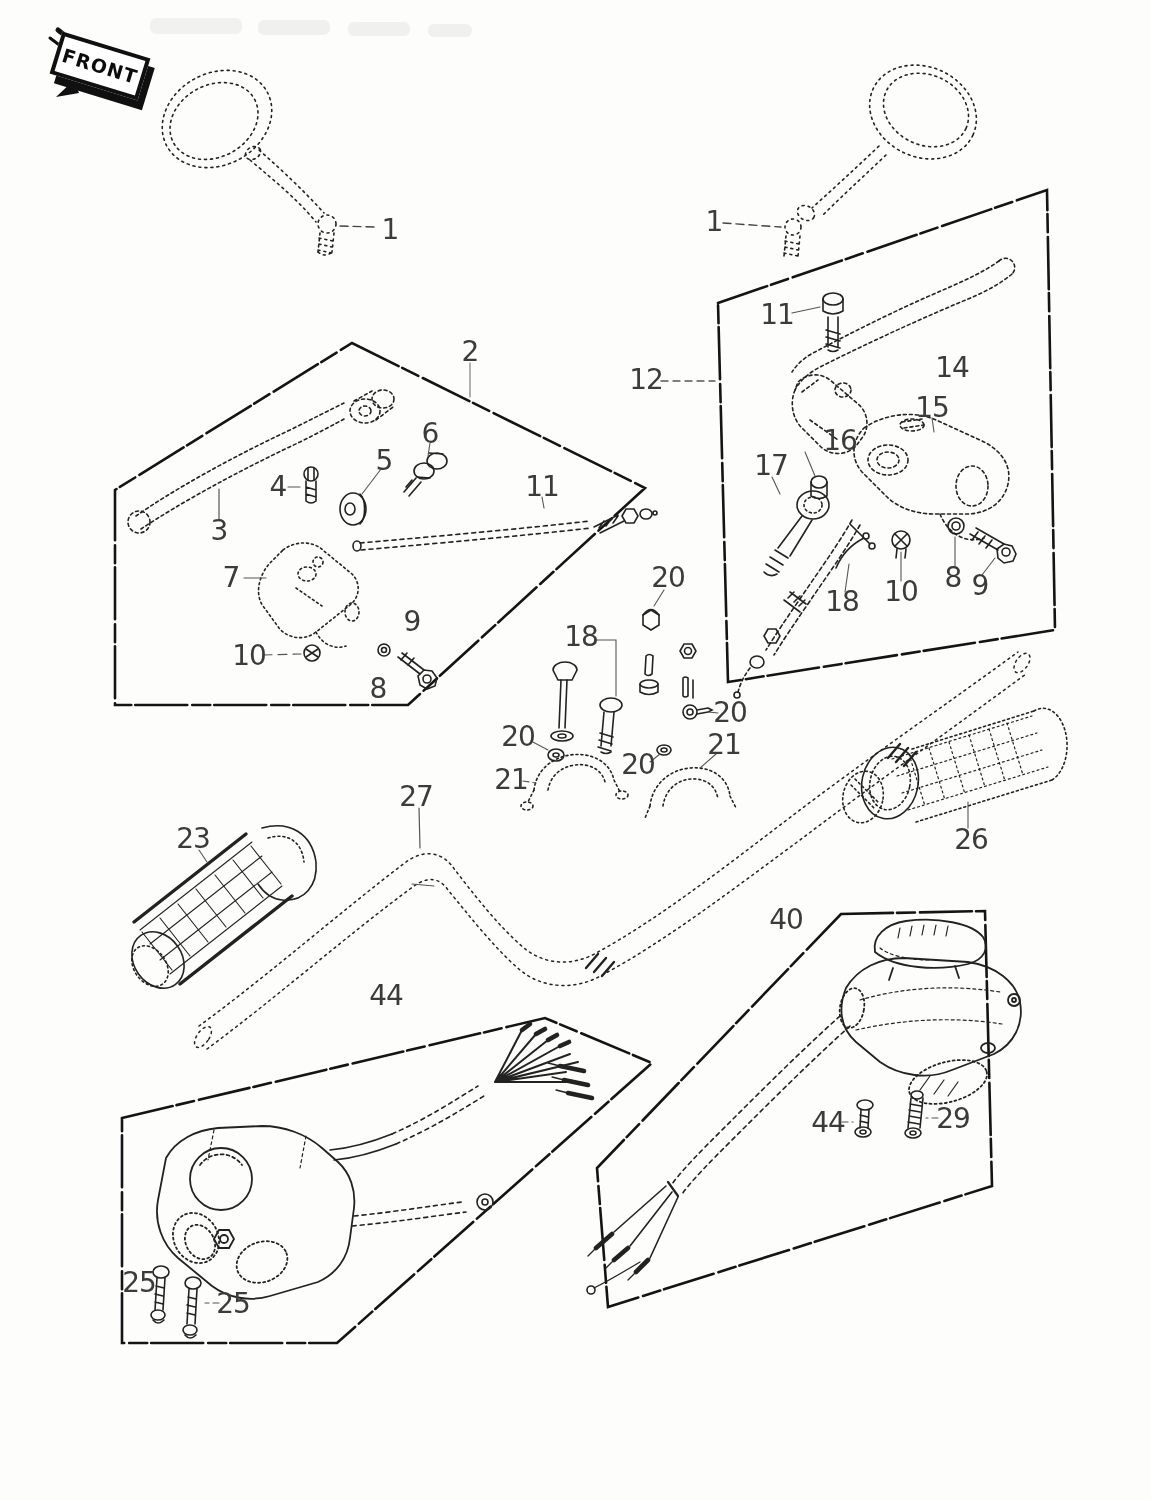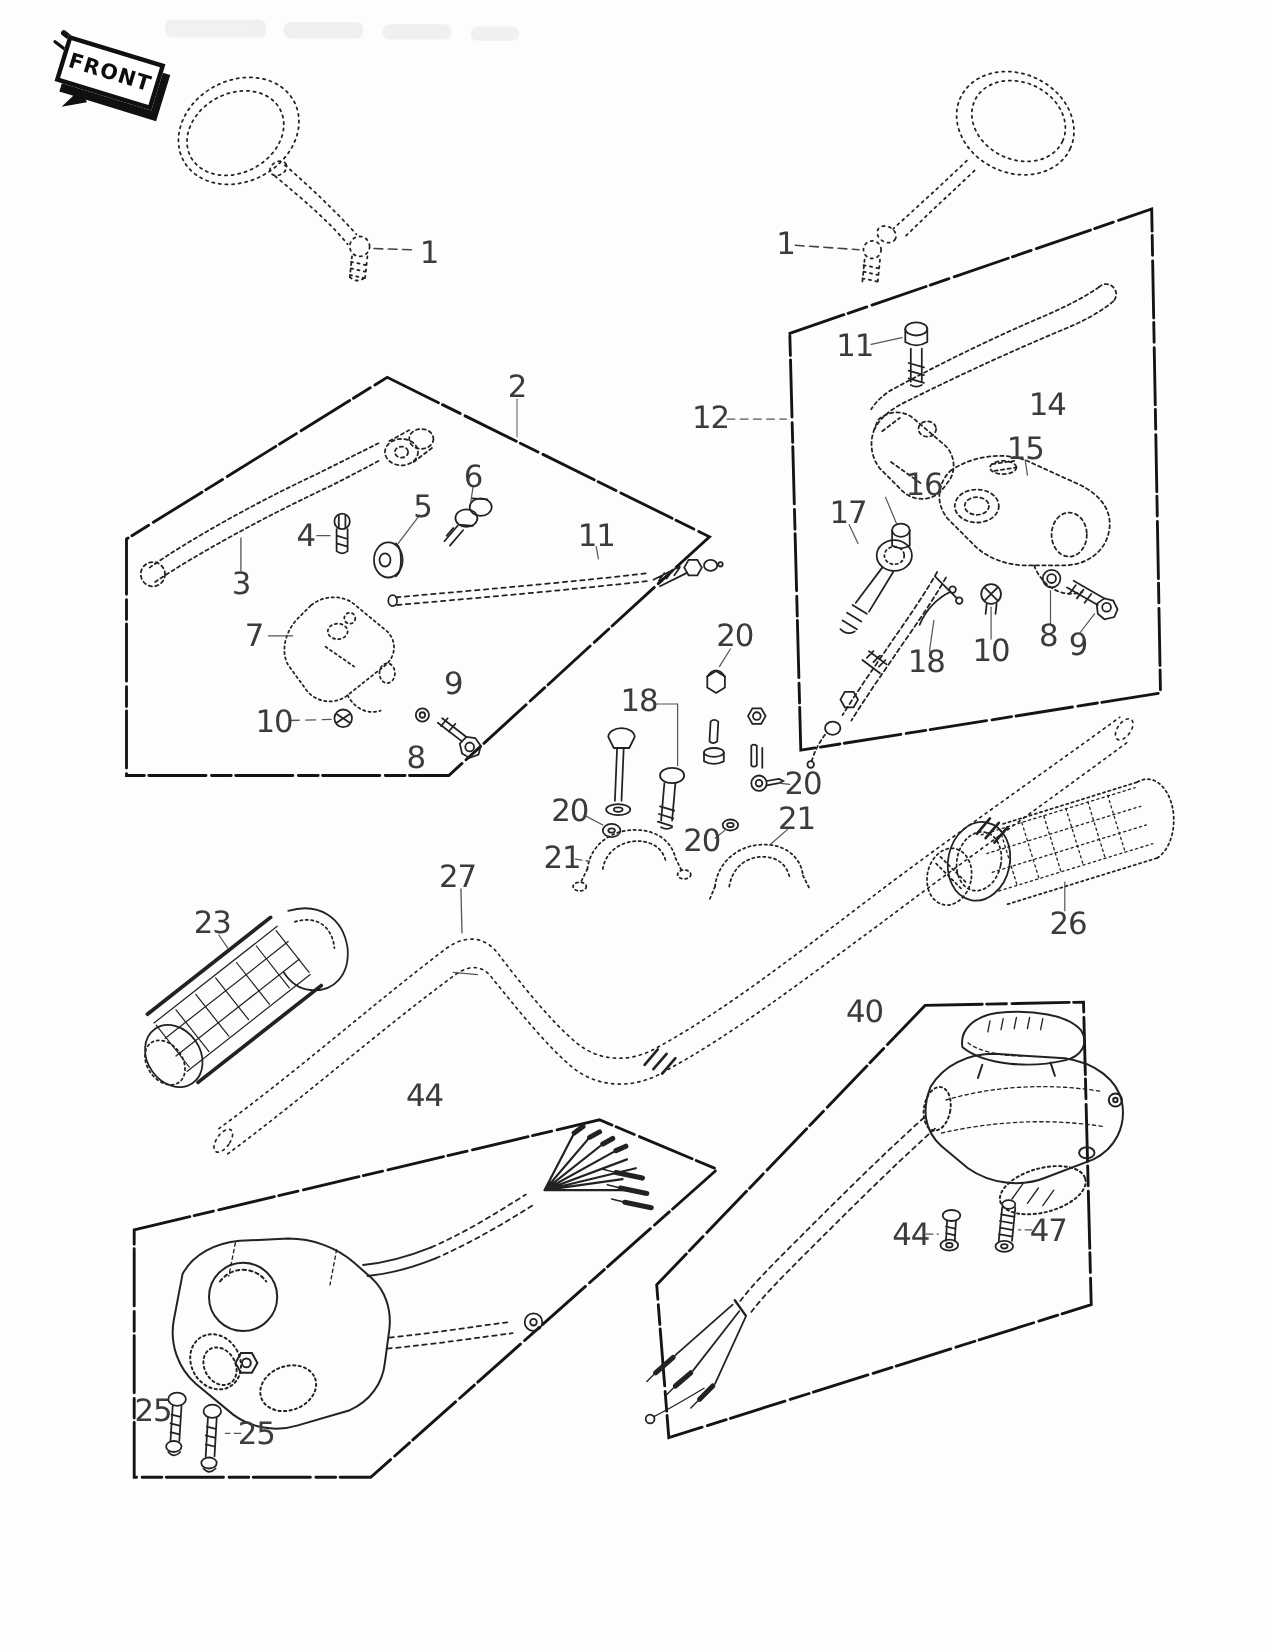--- a/index.html
+++ b/index.html
@@ -416,16 +416,16 @@
   <span class="co" style="left:638px;top:765px">20</span>
   <span class="co" style="left:511px;top:780px">21</span>
   <span class="co" style="left:416px;top:797px">27</span>
   <span class="co" style="left:193px;top:839px">23</span>
   <span class="co" style="left:386px;top:996px">44</span>
   <span class="co" style="left:139px;top:1283px">25</span>
   <span class="co" style="left:233px;top:1304px">25</span>
   <span class="co" style="left:971px;top:840px">26</span>
   <span class="co" style="left:786px;top:920px">40</span>
   <span class="co" style="left:828px;top:1123px">44</span>
-  <span class="co" style="left:953px;top:1119px">47</span>
+  <span class="co" style="left:953px;top:1119px">29</span>
 </div>
 
 </div>
 
 </body></html>

